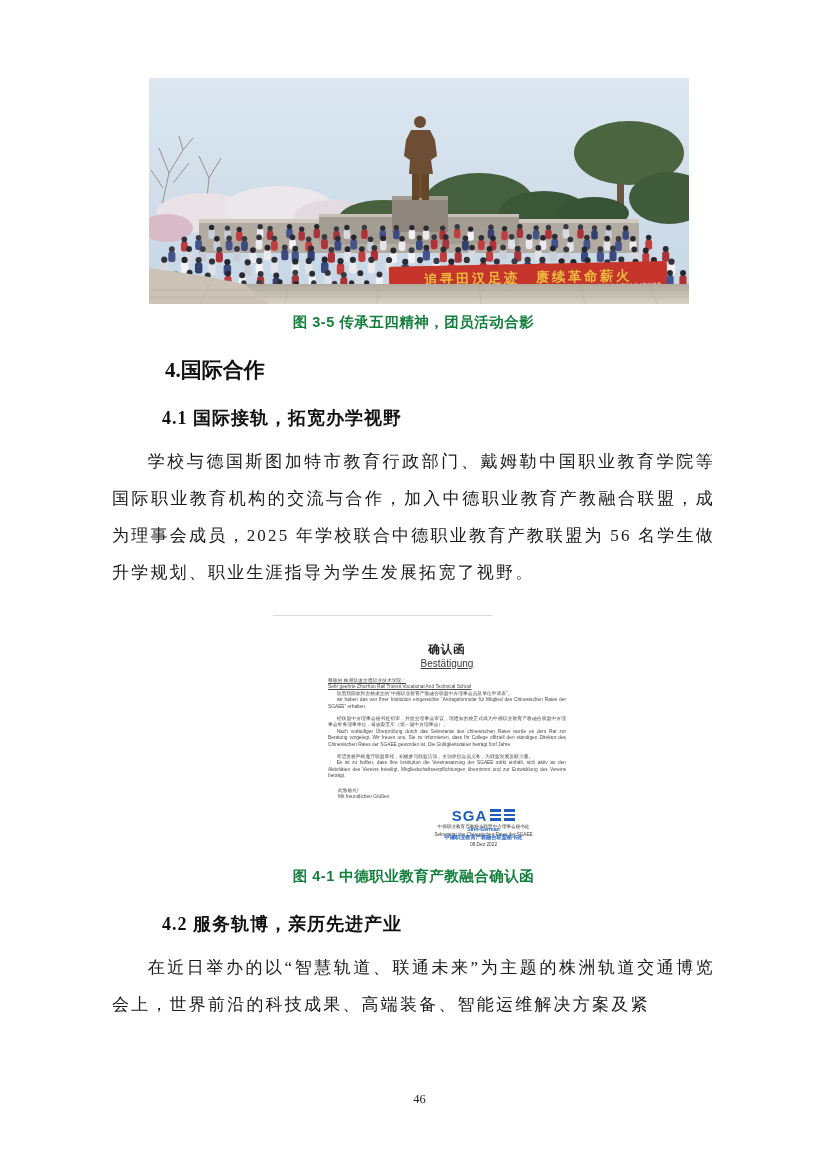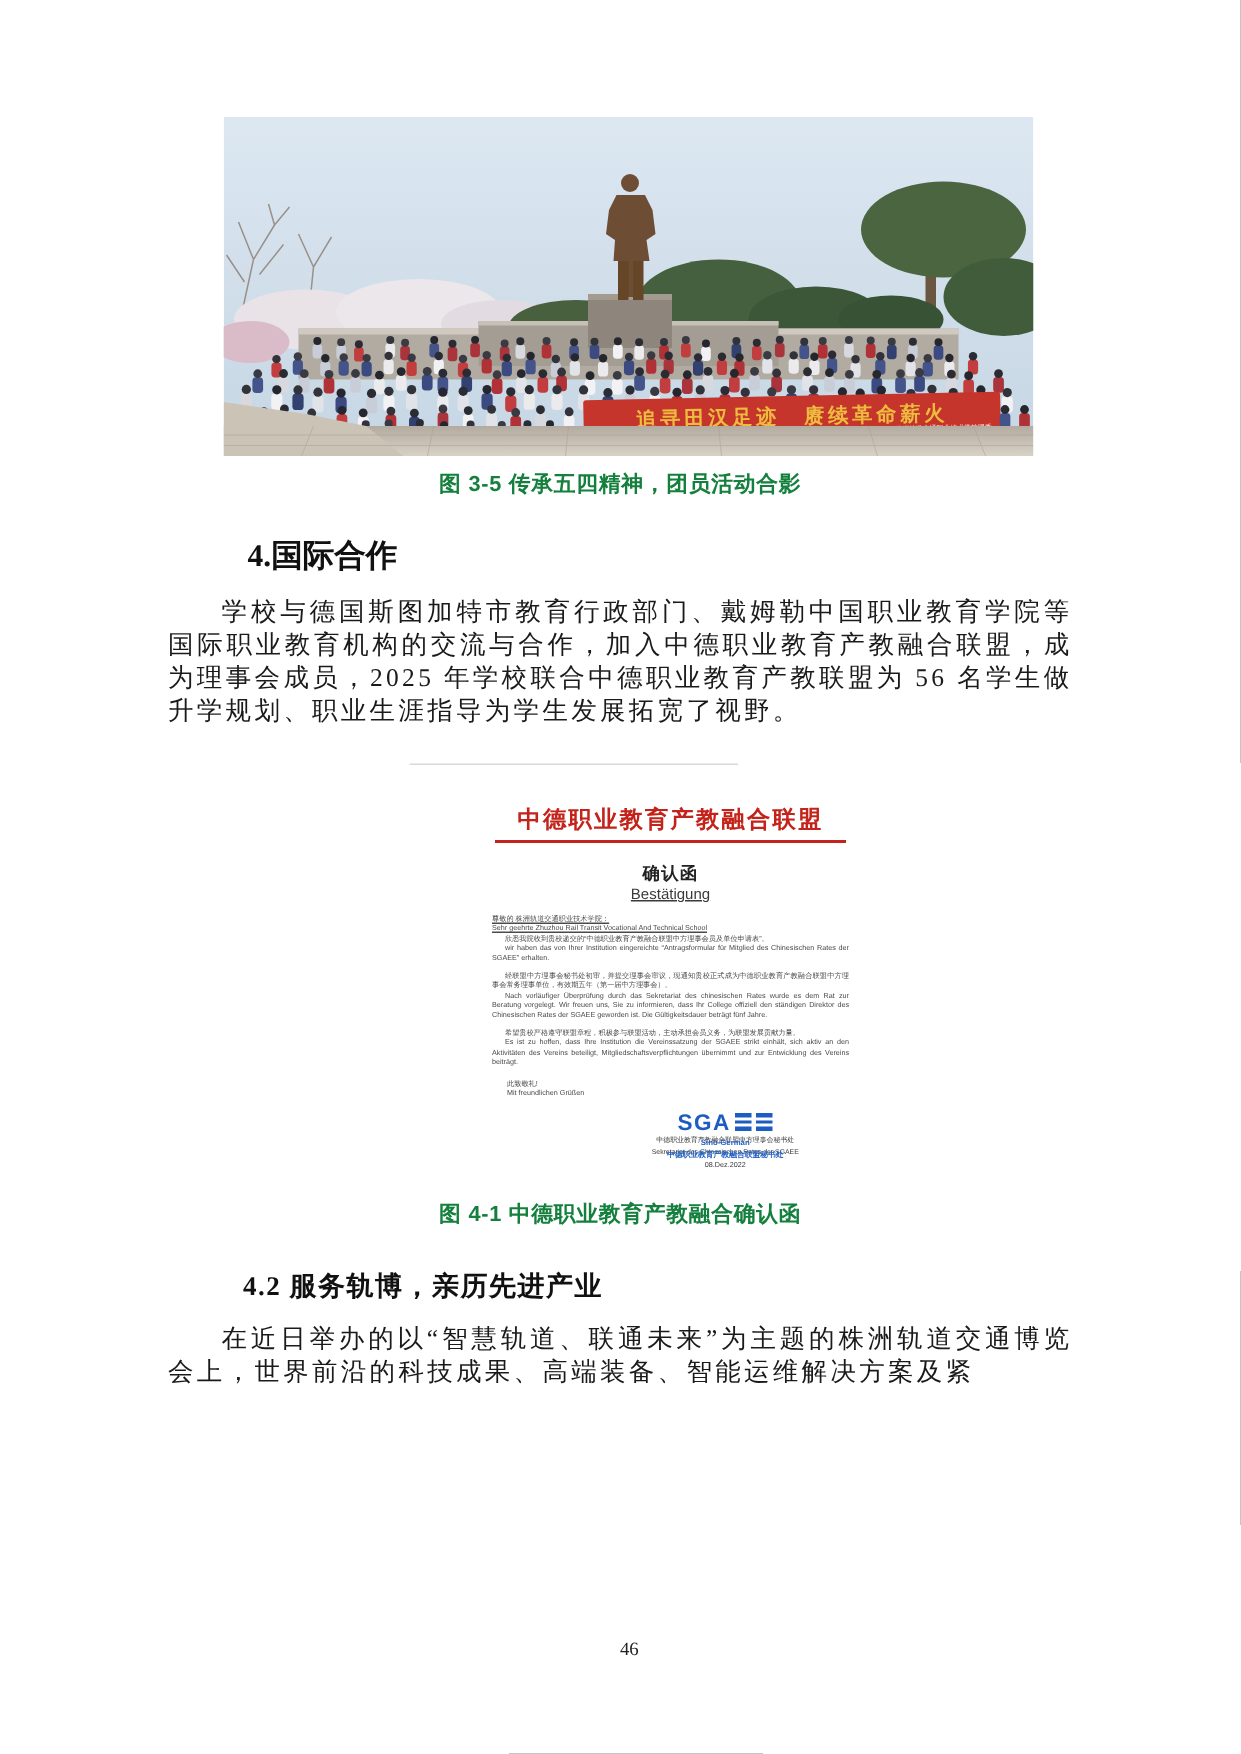--- a/index.html
+++ b/index.html
@@ -42,21 +42,21 @@
     font-weight:bold;
     font-size:18px;
     color:#111;
     letter-spacing:1px;
   }
   
   .body-par{
     margin:13px 112px 0 112px;
     width:603px;
     font-size:17px;
-    line-height:22px;
+    line-height:37px;
     letter-spacing:2.2px;
     text-align:justify;
     text-indent:2.1em;
     color:#1a1a1a;
   }
   
   .sep-line{
     border:none;
     border-top:1px solid #d9d9d9;
     width:219px;
@@ -509,27 +509,27 @@
       <g stroke="#a99f91" stroke-width="0.6" opacity="0.6">
         <path d="M0,212 H540 M0,219 H540 M60,206 L52,226 M140,206 L136,226 M230,206 L228,226 M330,206 L332,226 M430,206 L436,226 M500,206 L508,226"></path>
       </g>
     </svg>
   </div>
 
   <div class="fig-caption">图 3-5 传承五四精神，团员活动合影</div>
 
   <div class="h-section">4.国际合作</div>
 
+  <div class="h-sub">4.1 国际接轨，拓宽办学视野</div>
 
   <p class="body-par">学校与德国斯图加特市教育行政部门、戴姆勒中国职业教育学院等国际职业教育机构的交流与合作，加入中德职业教育产教融合联盟，成为理事会成员，2025 年学校联合中德职业教育产教联盟为 56 名学生做升学规划、职业生涯指导为学生发展拓宽了视野。</p>
 
   <hr class="sep-line">
 
   <div class="cert">
-    <div class="cert-title">中德职业教育产教融合联盟</div>
     <div class="cert-sub-cn">确认函</div>
     <div class="cert-sub-de">Bestätigung</div>
     <div class="cert-body">
       <p class="u">尊敬的 株洲轨道交通职业技术学院：</p>
       <p class="u">Sehr geehrte Zhuzhou Rail Transit Vocational And Technical School</p>
       <p class="indent">欣悉我院收到贵校递交的“中德职业教育产教融合联盟中方理事会员及单位申请表”。</p>
       <p class="indent">wir haben das von Ihrer Institution eingereichte “Antragsformular für Mitglied des Chinesischen Rates der SGAEE” erhalten.</p>
       <p class="gap indent">经联盟中方理事会秘书处初审，并提交理事会审议，现通知贵校正式成为中德职业教育产教融合联盟中方理事会常务理事单位，有效期五年（第一届中方理事会）。</p>
       <p class="indent">Nach vorläufiger Überprüfung durch das Sekretariat des chinesischen Rates wurde es dem Rat zur Beratung vorgelegt. Wir freuen uns, Sie zu informieren, dass Ihr College offiziell den ständigen Direktor des Chinesischen Rates der SGAEE geworden ist. Die Gültigkeitsdauer beträgt fünf Jahre.</p>
       <p class="gap indent">希望贵校严格遵守联盟章程，积极参与联盟活动，主动承担会员义务，为联盟发展贡献力量。</p>

